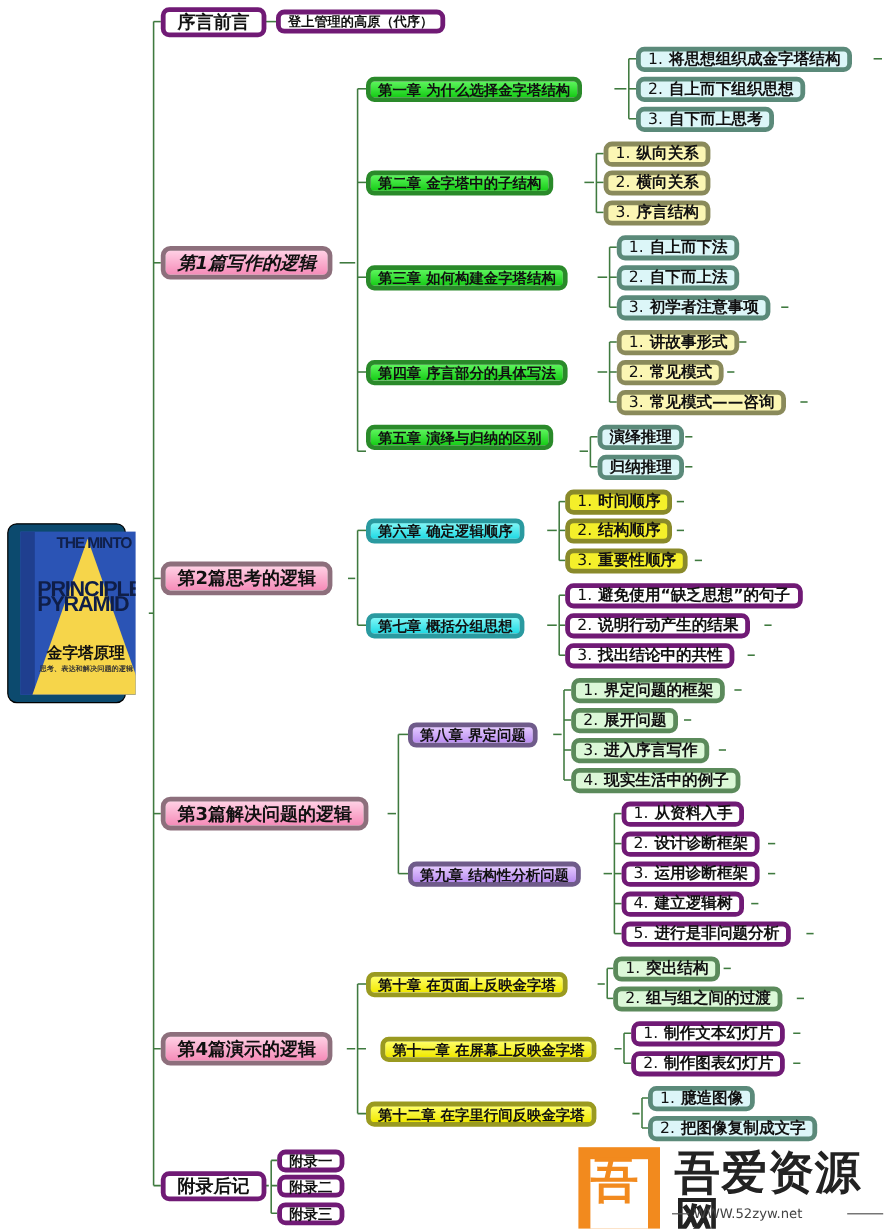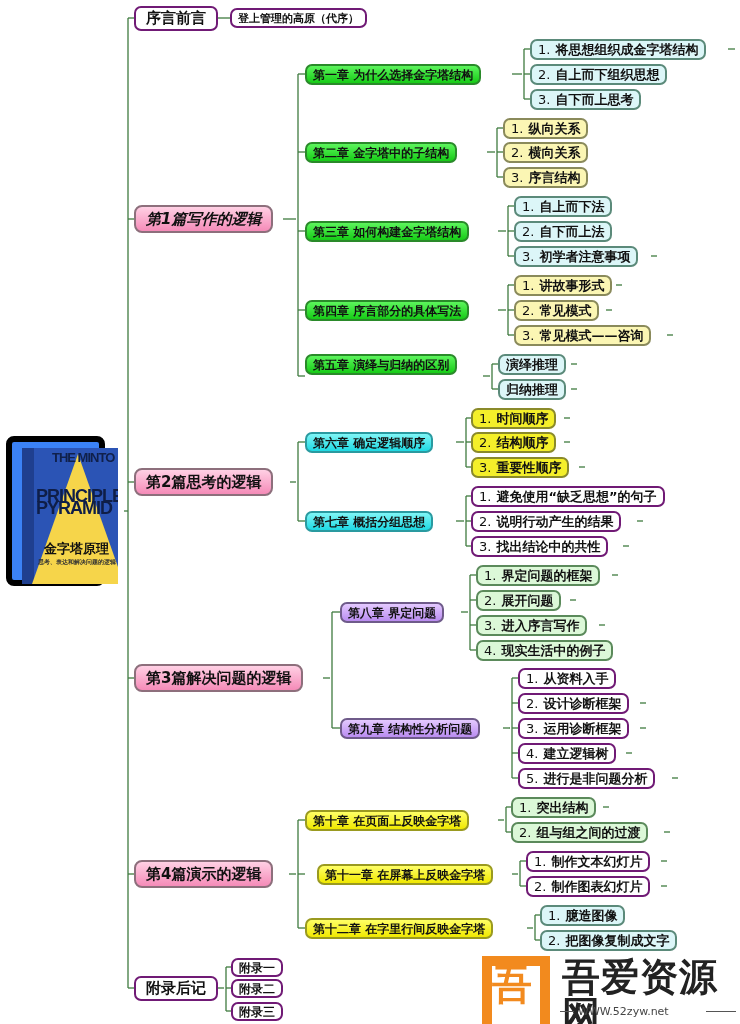--- a/index.html
+++ b/index.html
@@ -1,34 +1,34 @@
 <!DOCTYPE html>
 <html><head>
 <meta charset="utf-8">
 <style>
   html,body{margin:0;padding:0;background:#fff;}
   body{width:740px;height:1024px;position:relative;overflow:hidden;font-family:"DejaVu Sans","Liberation Sans",sans-serif;}
   #lines{position:absolute;left:0;top:0;width:740px;height:1024px;}
-  .node{position:absolute;box-sizing:border-box;border:2px solid #701a75;border-radius:7px;white-space:nowrap;font-weight:bold;color:#111;display:flex;align-items:center;padding:0 6px;line-height:1;}
+  .node{position:absolute;box-sizing:border-box;border:4px solid #701a75;border-radius:7px;white-space:nowrap;font-weight:bold;color:#111;display:flex;align-items:center;padding:0 6px;line-height:1;}
   .n-root{font-size:15px;}
   .n-part{font-size:15px;border-radius:8px;background:linear-gradient(#ffd0e4,#f58bb8);border-color:#8d6f7c;padding:0 10px;}
   .n-white{background:#fff;}
   .n-ch{font-size:12px;border-radius:7px;}
   .green{background:linear-gradient(#5cf55c,#16cc16);border-color:#2a8a2a;}
   .cyan{background:linear-gradient(#7ff6f6,#1ed9e3);border-color:#2a9aa0;}
   .purple{background:linear-gradient(#e4c9ff,#b98cf0);border-color:#6f5b8a;}
   .yellowch{background:linear-gradient(#ffff66,#f0e800);border-color:#9a9a20;}
   .leaf{font-size:13px;font-weight:bold;}
   .leaf .num{font-weight:normal;margin-right:5px;}
   .l-cyan{background:#dcf6f8;border-color:#5b8a7a;}
   .l-ylw{background:#fbf6b4;border-color:#8a8a5b;}
   .l-yellow{background:#f4ef2a;border-color:#8a8a2a;}
   .l-green{background:#dcf8d8;border-color:#5b8a5b;}
   .l-white{background:#fff;}
-  .book{position:absolute;left:6px;top:436px;width:99px;height:150px;border:6px solid #000000;border-radius:8px;box-sizing:border-box;background:#3b82f6;}
+  .book{position:absolute;left:6px;top:436px;width:99px;height:150px;border:1px solid #000000;border-radius:8px;box-sizing:border-box;background:#0c4a6e;}
   .cover{position:absolute;left:10px;top:6px;width:96px;height:136px;background:#2b54b5;overflow:hidden;}
   .cover .spine{position:absolute;left:0;top:0;width:12px;height:136px;background:#1f3f8f;}
   .cover .t1{position:absolute;left:30px;top:2px;font:bold 13px "Liberation Sans",sans-serif;color:#10204a;letter-spacing:-1px;}
   .cover .t2{position:absolute;left:14px;top:18px;font:bold 18px "Liberation Sans",sans-serif;color:#0f1e48;letter-spacing:-1px;margin-top:32px;}
   .cover .t3{position:absolute;left:14px;top:38px;font:bold 18px "Liberation Sans",sans-serif;color:#0f1e48;letter-spacing:-1px;}
   .cover .tri{position:absolute;left:10px;top:6px;width:0;height:0;border-left:46px solid transparent;border-right:46px solid transparent;border-bottom:130px solid #f6d54a;}
   .cover .cn{position:absolute;left:22px;top:92px;font:bold 13px "DejaVu Sans",sans-serif;color:#111;}
   .cover .sub{position:absolute;left:16px;top:110px;font:bold 6px "DejaVu Sans",sans-serif;color:#333;}
   .logo{position:absolute;left:482px;top:956px;width:68px;height:68px;background:#f28a1e;}
   .logo .inner{position:absolute;left:10px;top:10px;width:48px;height:58px;background:#fff;}

